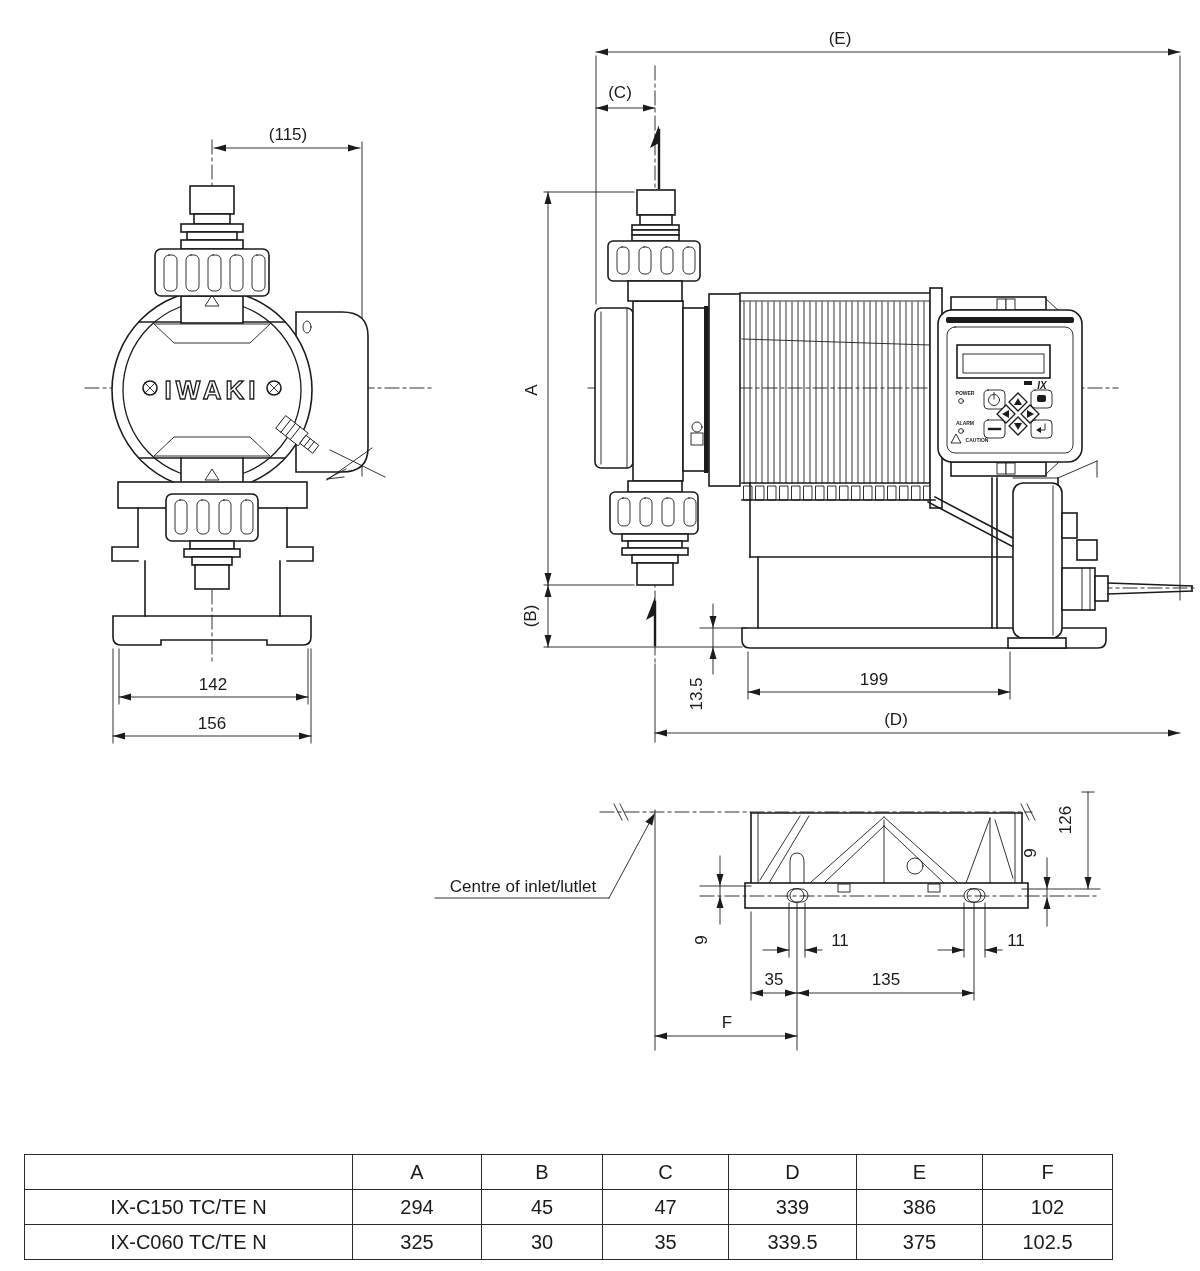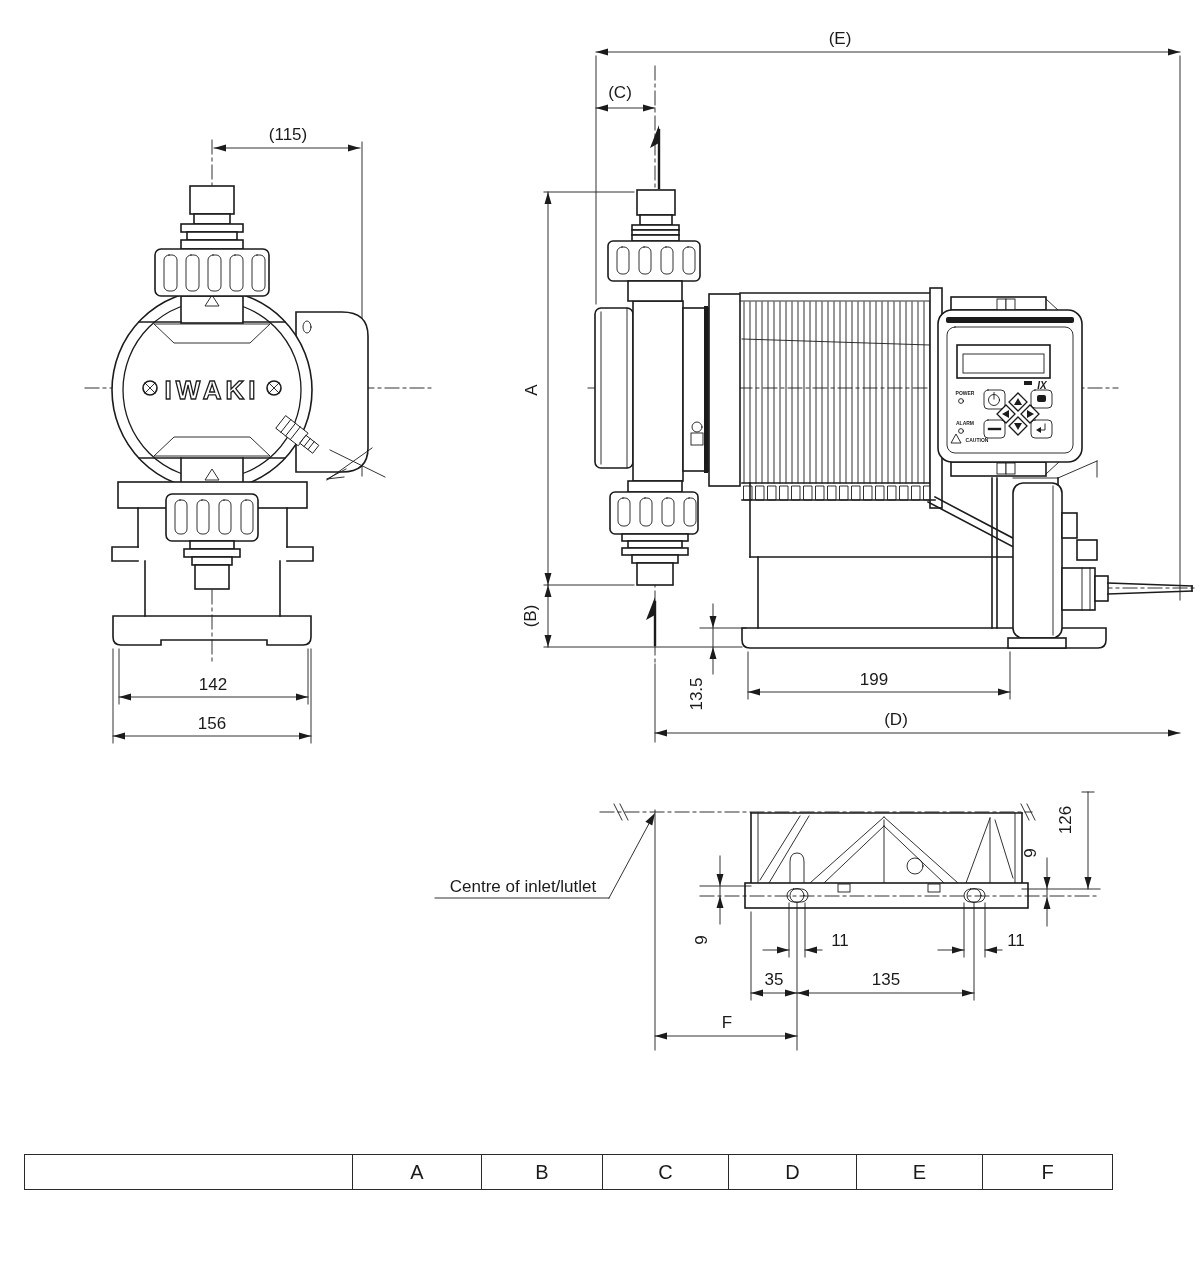--- a/index.html
+++ b/index.html
@@ -457,14 +457,32 @@
   <tbody>
       <tr>
     <td></td>
     <td>A</td>
     <td>B</td>
     <td>C</td>
     <td>D</td>
     <td>E</td>
     <td>F</td>
   </tr>
+  <tr>
+    <td>IX-C150  TC/TE  N</td>
+    <td>294</td>
+    <td>45</td>
+    <td>47</td>
+    <td>339</td>
+    <td>386</td>
+    <td>102</td>
+  </tr>
+  <tr>
+    <td>IX-C060  TC/TE  N</td>
+    <td>325</td>
+    <td>30</td>
+    <td>35</td>
+    <td>339.5</td>
+    <td>375</td>
+    <td>102.5</td>
+  </tr>
 </tbody>
   </table>
 
 </body></html>

